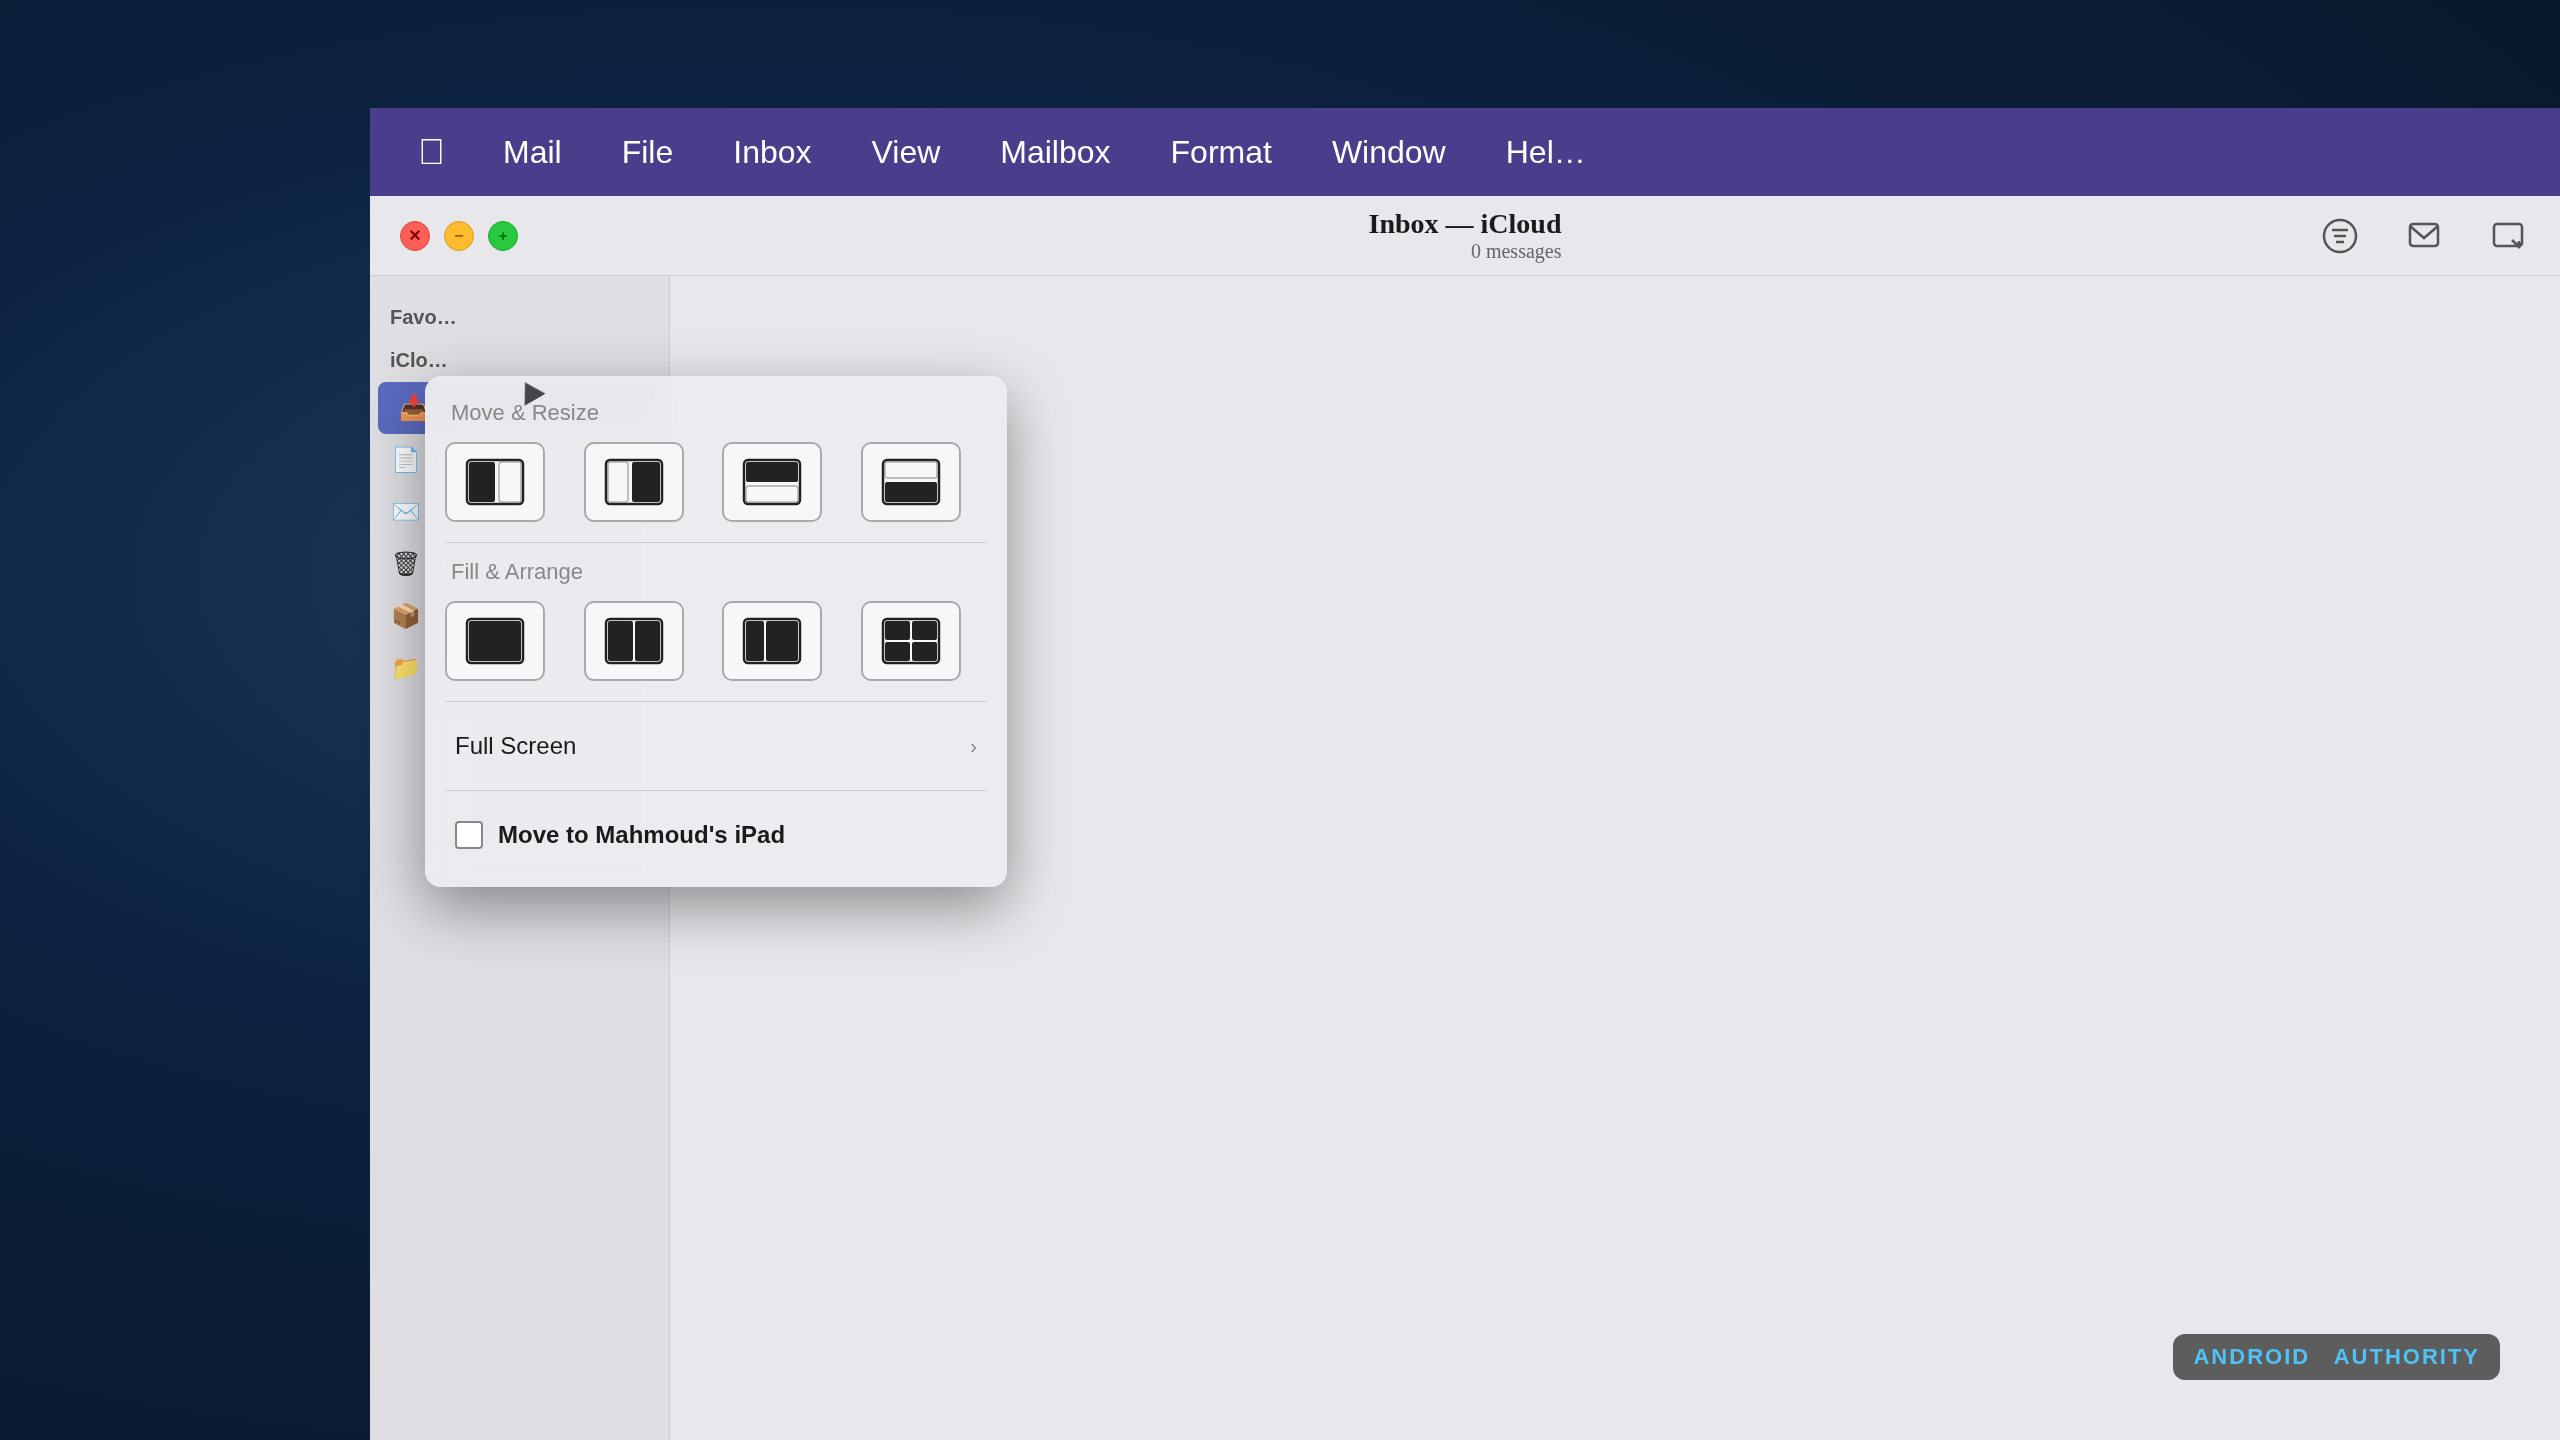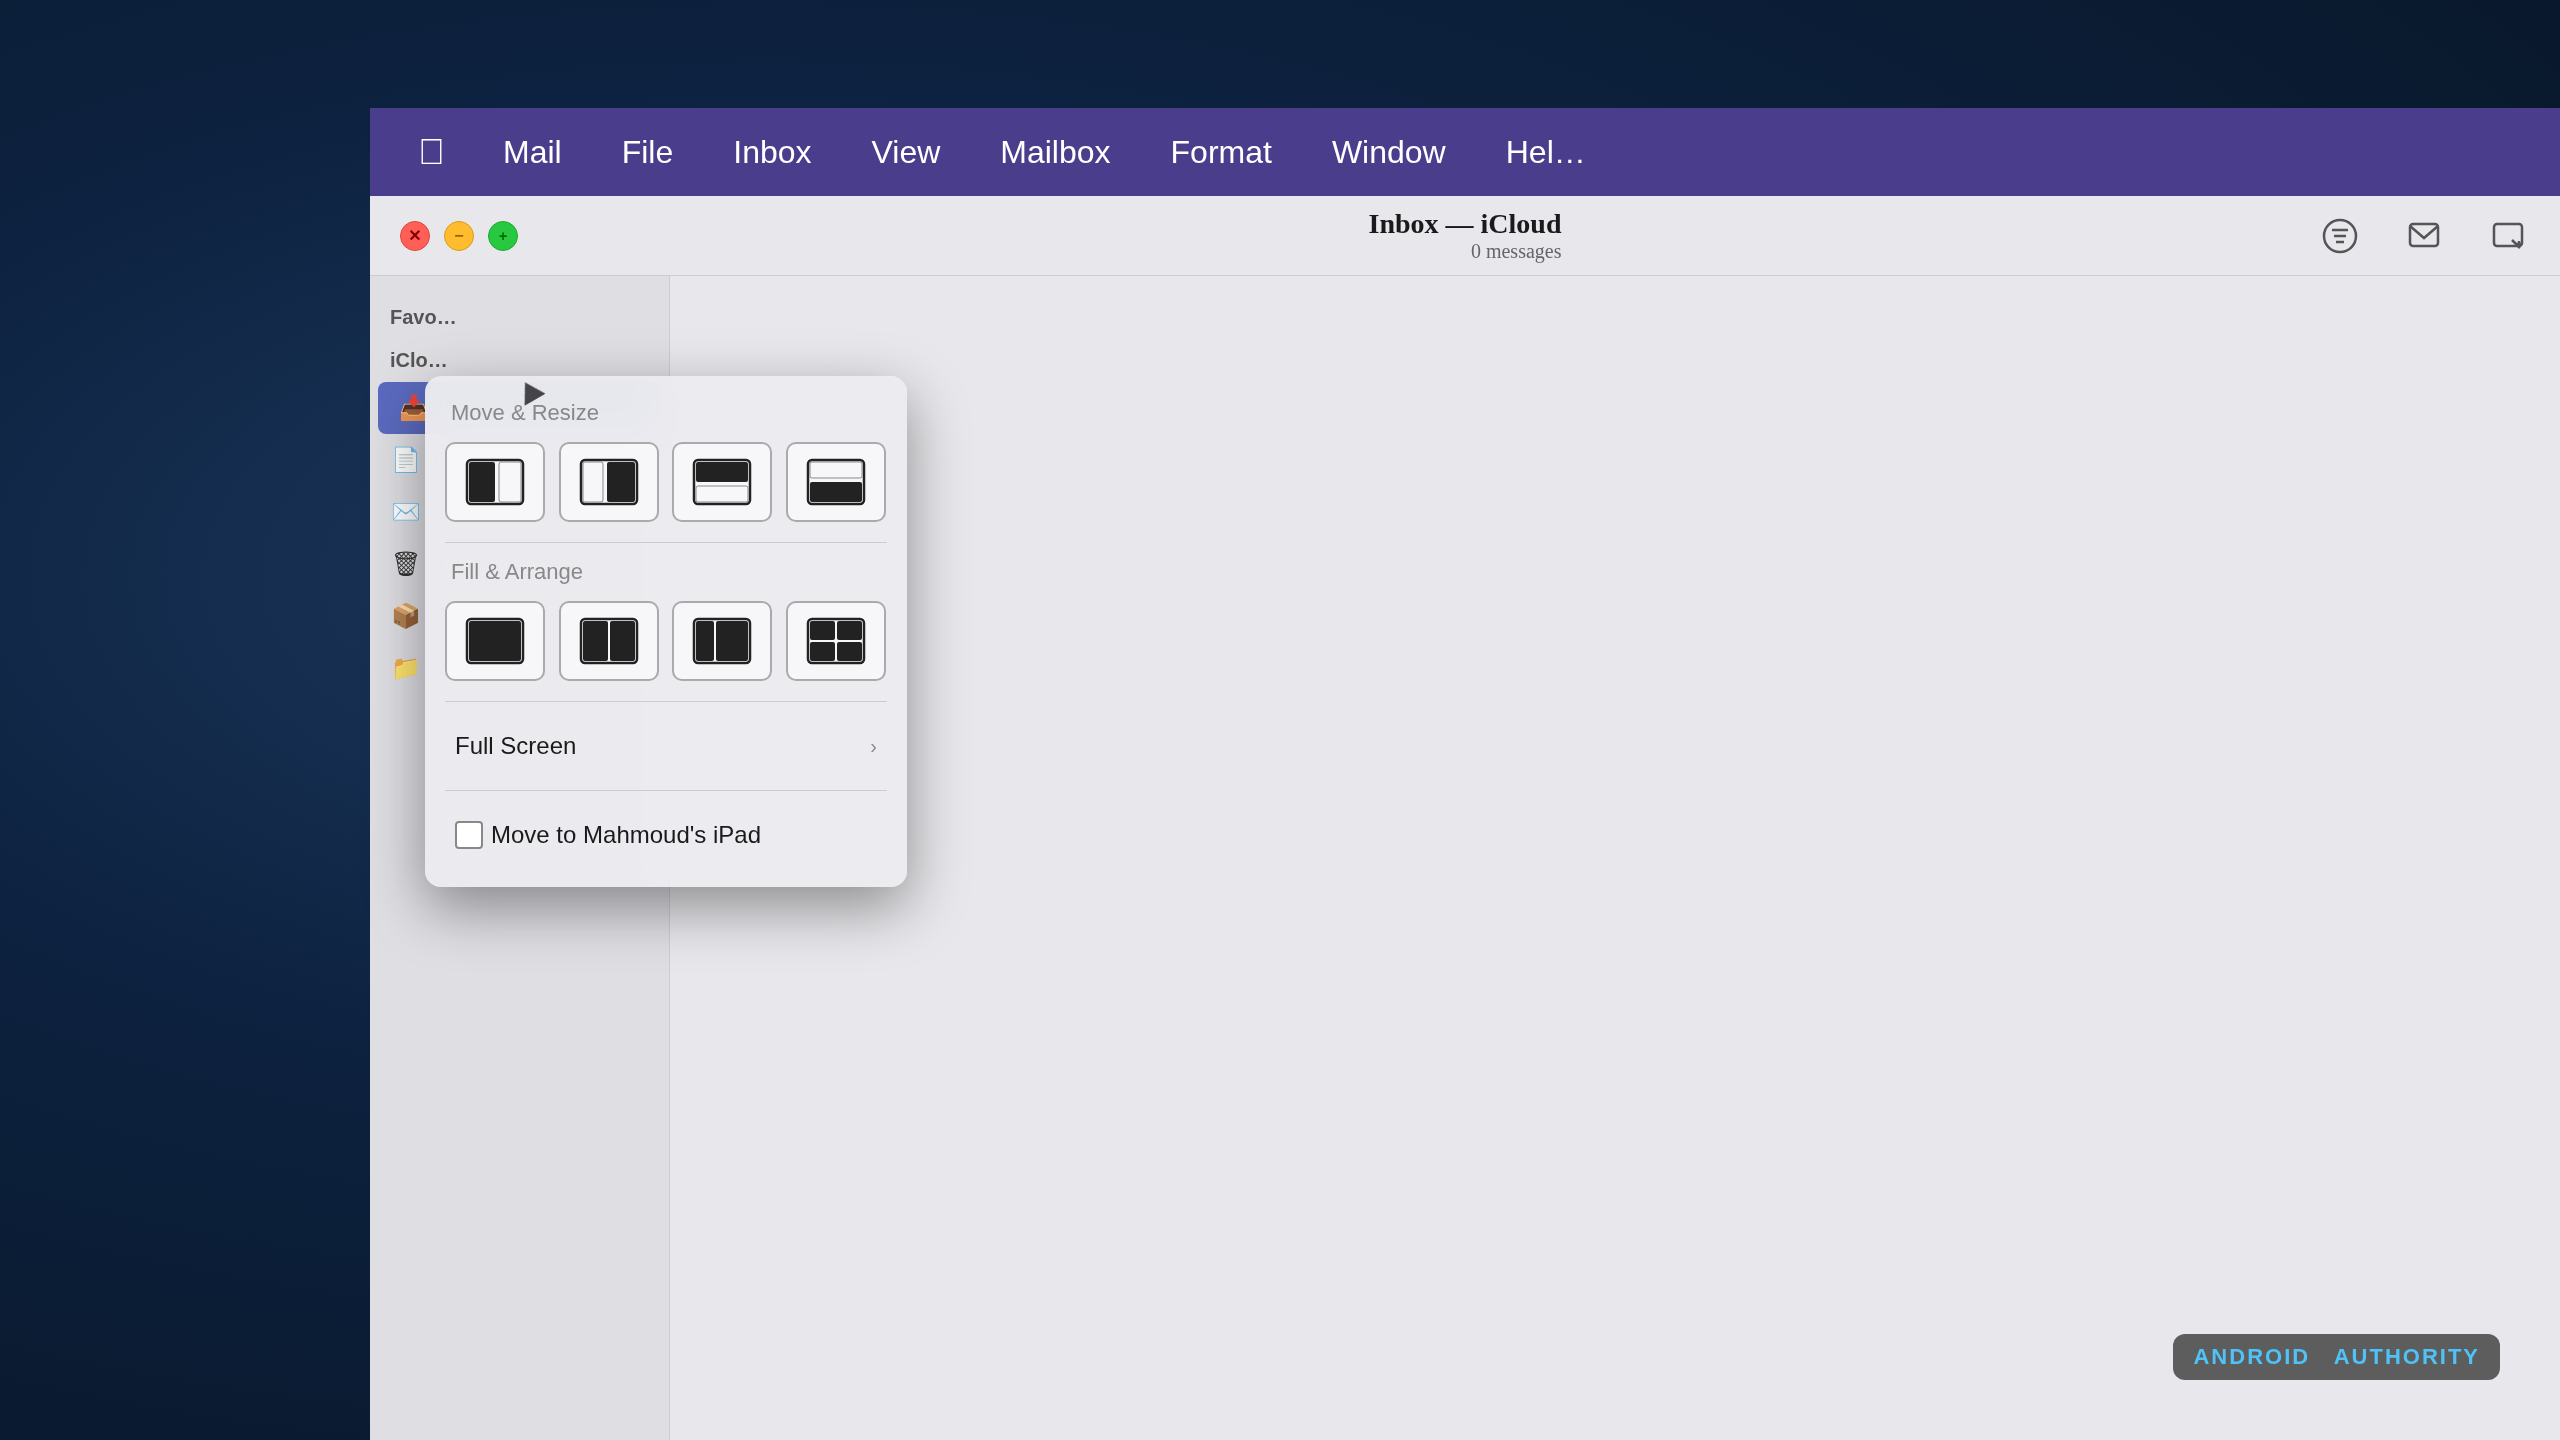--- a/index.html
+++ b/index.html
@@ -181,21 +181,21 @@
       font-size: 24px;
       width: 32px;
       text-align: center;
     }
 
     
     .move-resize-popup {
       position: absolute;
       top: 180px;
       left: 55px;
-      width: 482px;
+      width: 582px;
       background: rgba(235, 235, 240, 0.97);
       border-radius: 16px;
       box-shadow: 0 20px 60px rgba(0,0,0,0.4);
       padding: 24px 20px;
       z-index: 200;
       backdrop-filter: blur(20px);
     }
 
     .popup-section-title {
       font-size: 22px;
@@ -242,21 +242,22 @@
       padding: 14px 10px;
       font-size: 24px;
       color: #1a1a1a;
       cursor: pointer;
       border-radius: 8px;
     }
 
     .popup-menu-item-left {
       display: flex;
       align-items: center;
-      gap: 8px;
+      gap: 15px;
+      font-weight: bold;
     }
 
     .checkbox-icon {
       width: 28px;
       height: 28px;
       border: 2px solid #888;
       border-radius: 4px;
       background: white;
       flex-shrink: 0;
     }

